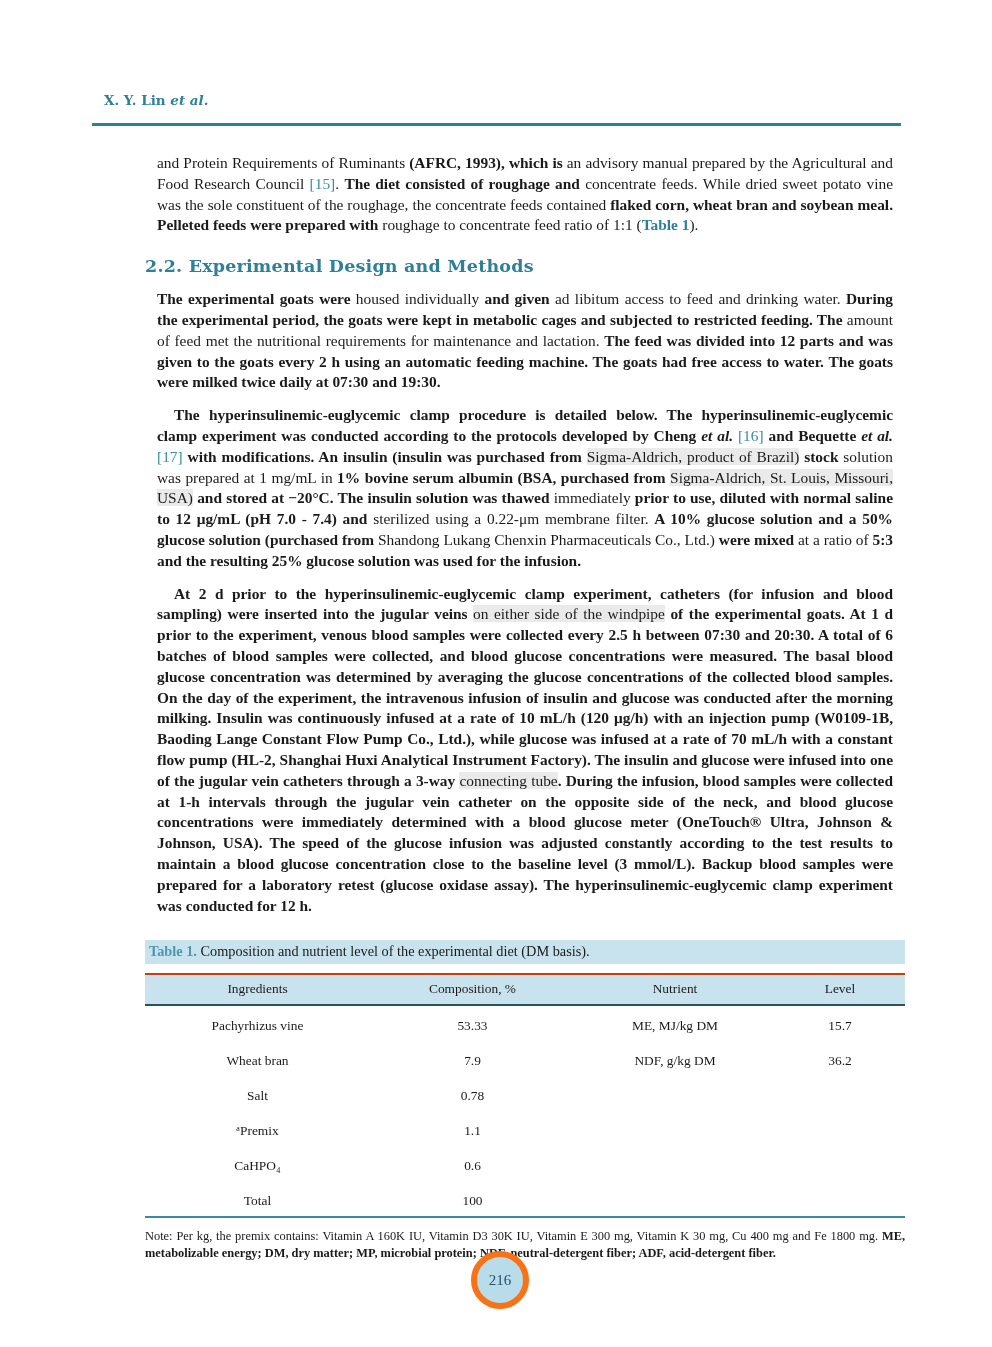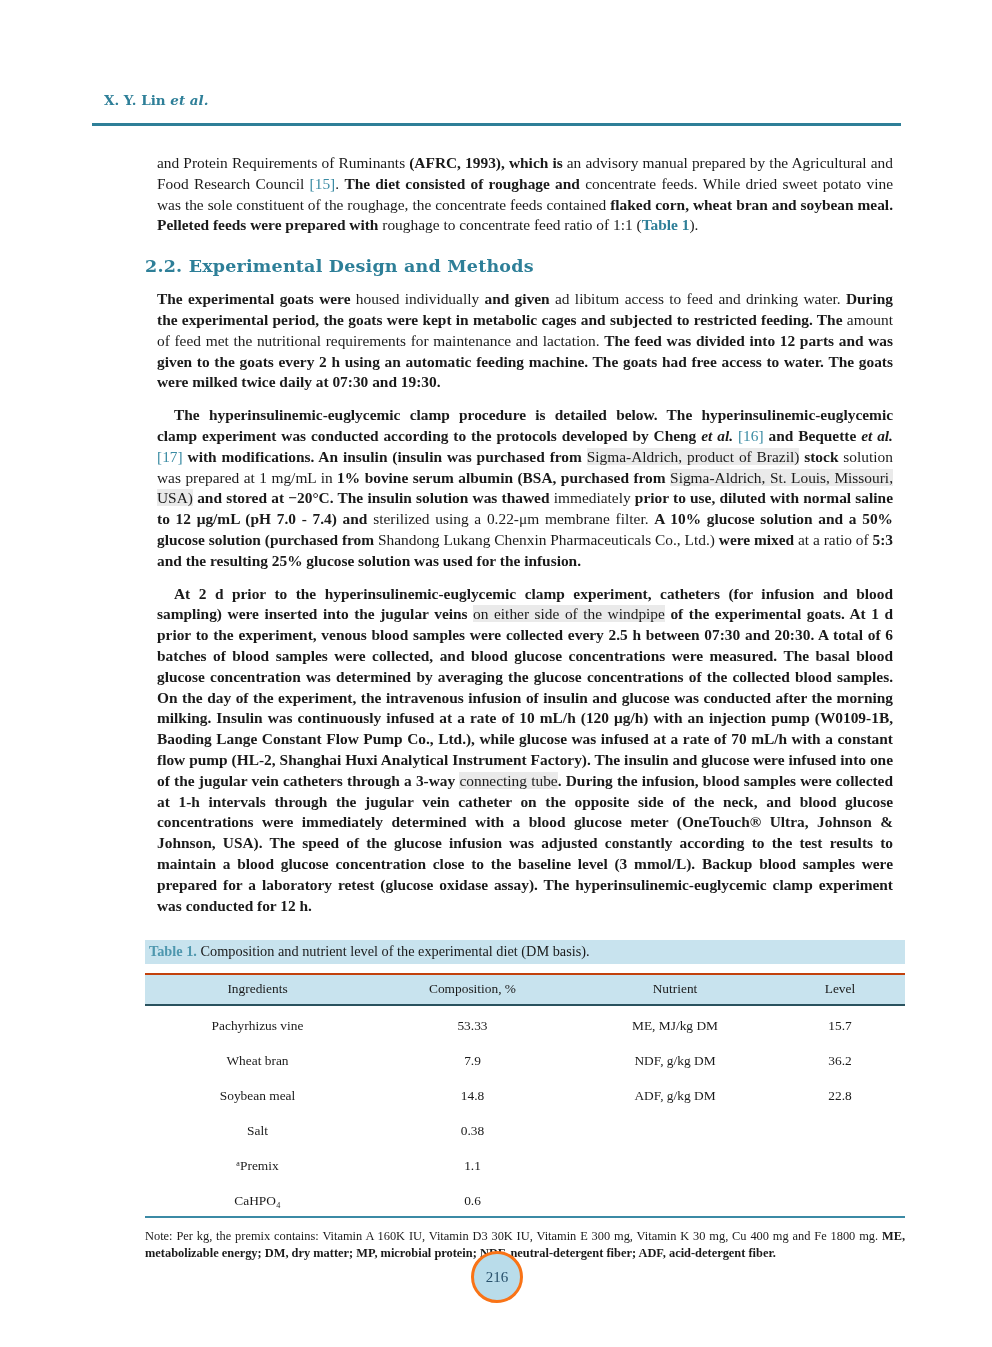--- a/index.html
+++ b/index.html
@@ -21,21 +21,21 @@
   .seg-cap{color:#4e97ae;font-weight:bold;}
   .table-block{margin-top:24px;}
   .table-caption{background:#c8e3ee;padding:3px 6px 4px 4px;font-size:14.3px;}
   .data-table{width:760px;border-collapse:collapse;margin-top:9px;font-size:13.4px;
         border-bottom:2px solid #3b8aa5;}
   .data-table thead tr{background:#c8e3ee;border-top:2px solid #c2410c;border-bottom:2px solid #29525e;}
   .data-table th{font-weight:normal;padding:6px 0 7px;text-align:center;}
   .data-table td{text-align:center;padding:12px 0 7px;}
   .note{margin-top:10px;font-size:12.4px;line-height:16.5px;text-align:justify;}
   .page-number{position:absolute;left:471px;top:1251px;width:46px;height:46px;border-radius:50%;
-        background:#b9dcea;border:3px solid #f97316;display:flex;align-items:center;
+        background:#b9dcea;border:6px solid #f97316;display:flex;align-items:center;
         justify-content:center;font-size:15px;color:#27506b;}
 </style>
 </head>
 <body>
 
 <div class="page">
 
   <div class="page-header"><span class="seg-b">X. Y. Lin </span><span class="seg-bi">et al.</span></div>
   <div class="header-rule"></div>
 
@@ -76,40 +76,40 @@
               <td>ME, MJ/kg DM</td>
               <td>15.7</td>
             </tr>
             <tr>
               <td>Wheat bran</td>
               <td>7.9</td>
               <td>NDF, g/kg DM</td>
               <td>36.2</td>
             </tr>
             <tr>
-              <td>Soybean meal</td>
-              <td>14.8</td>
-              <td>ADF, g/kg DM</td>
-              <td>22.8</td>
-            </tr>
-            <tr>
               <td>Salt</td>
-              <td>0.38</td>
+              <td>0.78</td>
               <td></td>
               <td></td>
             </tr>
             <tr>
               <td>ᵃPremix</td>
               <td>1.1</td>
               <td></td>
               <td></td>
             </tr>
             <tr>
               <td>CaHPO₄</td>
               <td>0.6</td>
+              <td></td>
+              <td></td>
+            </tr>
+            <tr>
+              <td>Total</td>
+              <td>100</td>
               <td></td>
               <td></td>
             </tr>
           </tbody>
       </table>
 
       <p class="note"><span>Note: Per kg, the premix contains: Vitamin A 160K IU, Vitamin D3 30K IU, Vitamin E 300 mg, Vitamin K 30 mg, Cu 400 mg and Fe 1800 mg. </span><span class="seg-b">ME, metabolizable energy; DM, dry matter; MP, microbial protein; NDF, neutral-detergent fiber; ADF, acid-detergent fiber.</span></p>
     </div>
 
   </div>

